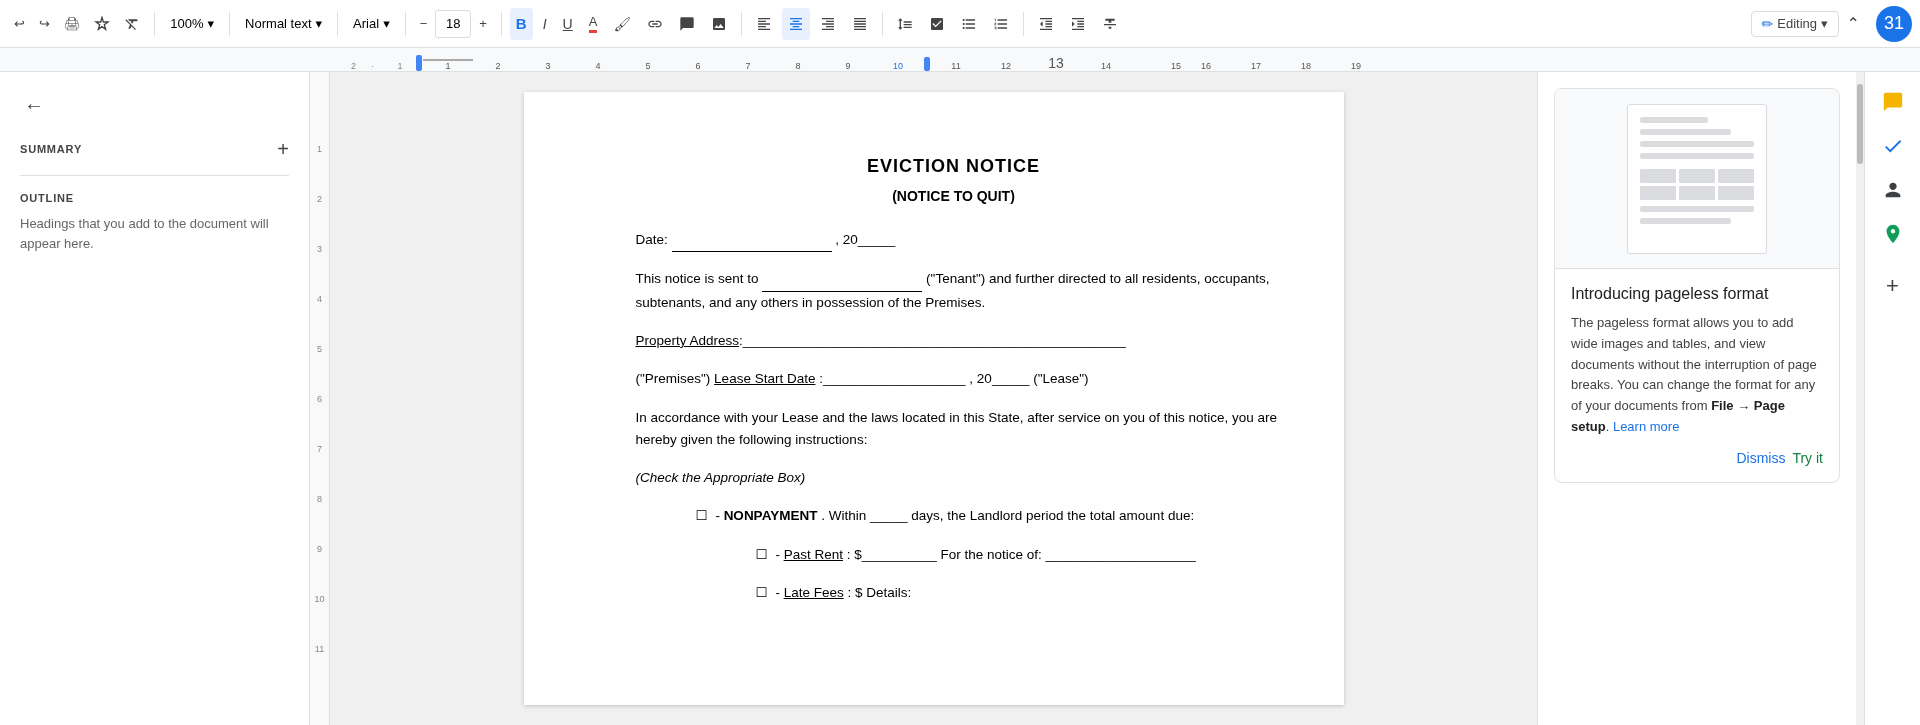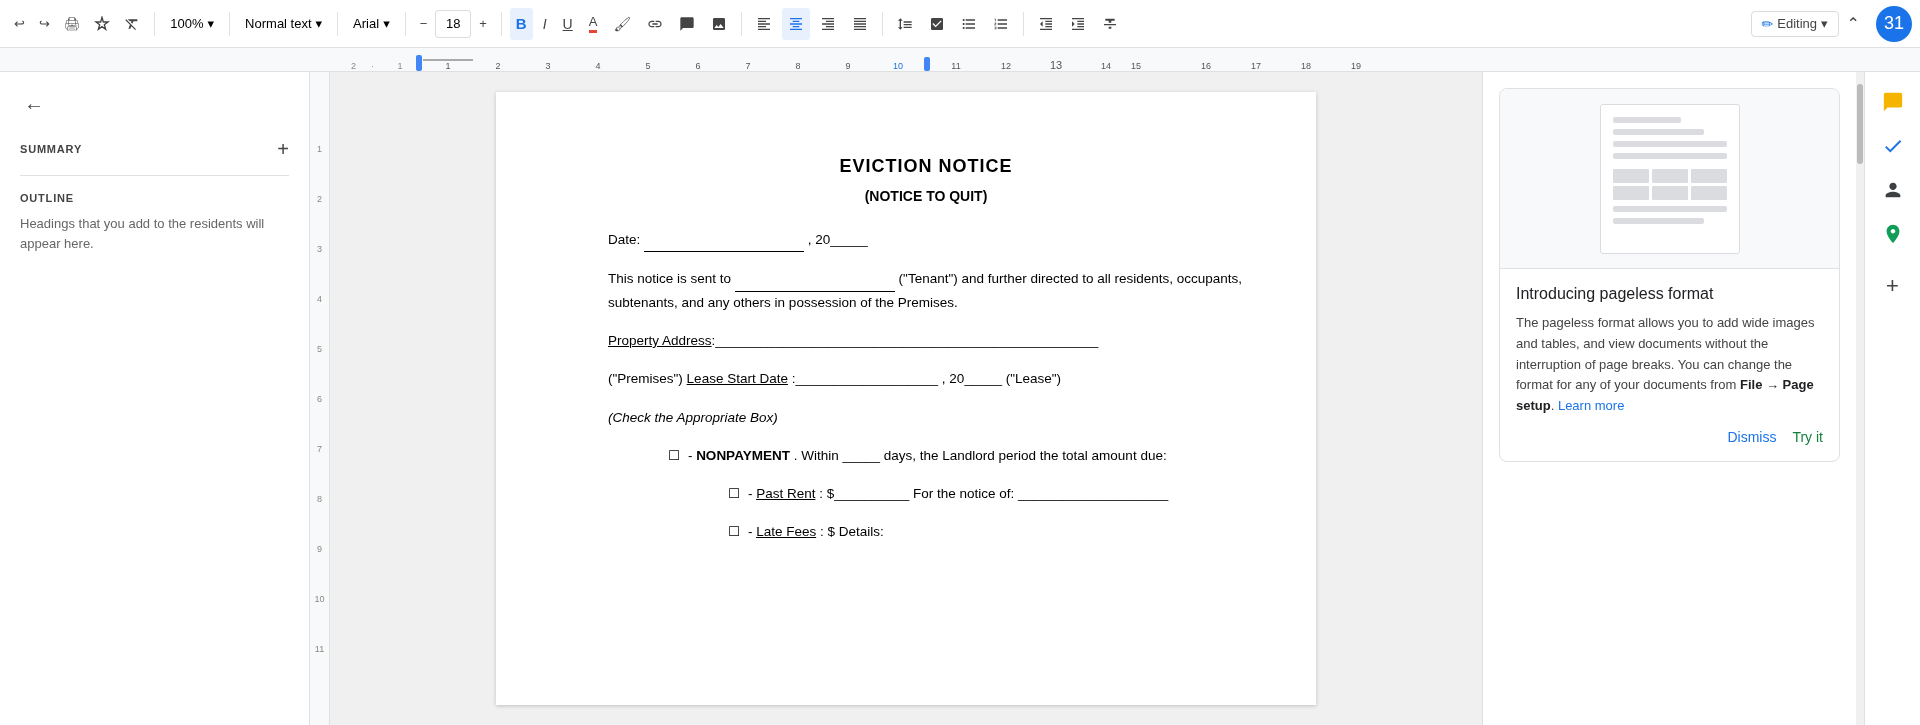--- a/index.html
+++ b/index.html
@@ -227,21 +227,21 @@
     }
     .v-mark {
       height: 50px;
       display: flex;
       align-items: flex-start;
       padding-top: 2px;
     }
 
     
     .right-panel {
-      width: 374px;
+      width: 319px;
       background: #fff;
       border-left: 1px solid #e0e0e0;
       flex-shrink: 0;
       overflow-y: auto;
     }
 
     
     .icon-rail {
       width: 56px;
       background: #fff;
@@ -340,21 +340,21 @@
       font-size: 13px;
       color: #444;
       line-height: 1.6;
       margin-bottom: 12px;
     }
     .pageless-desc strong { font-weight: 600; color: #202124; }
     .pageless-desc a { color: #1a73e8; text-decoration: none; }
     .pageless-actions {
       display: flex;
       justify-content: flex-end;
-      gap: 16px;
+      gap: 7px;
     }
     .dismiss-btn {
       border: none;
       background: transparent;
       color: #1a73e8;
       font-size: 14px;
       cursor: pointer;
       font-weight: 500;
     }
     .try-btn {
@@ -584,43 +584,43 @@
     <span style="font-size:9px; color:#555; width:50px; text-align:center;">4</span>
     <span style="font-size:9px; color:#555; width:50px; text-align:center;">5</span>
     <span style="font-size:9px; color:#555; width:50px; text-align:center;">6</span>
     <span style="font-size:9px; color:#555; width:50px; text-align:center;">7</span>
     <span style="font-size:9px; color:#555; width:50px; text-align:center;">8</span>
     <span style="font-size:9px; color:#555; width:50px; text-align:center;">9</span>
     <span style="font-size:9px; color:#555; width:50px; text-align:center; color:#1a73e8;">10</span>
     <div style="width:6px; height:14px; background:#4285f4; border-radius:2px; margin: 0 1px;"></div>
     <span style="font-size:9px; color:#555; width:50px; text-align:center;">11</span>
     <span style="font-size:9px; color:#555; width:50px; text-align:center;">12</span>
-    <span style="font-size:11px; color:#555; width:50px; text-align:center;">13</span>
+    <span style="font-size:14px; color:#555; width:50px; text-align:center;">13</span>
     <span style="font-size:9px; color:#555; width:50px; text-align:center;">14</span>
-    <span style="font-size:9px; color:#555; width:50px; text-align:left;">15</span>
+    <span style="font-size:9px; color:#555; width:50px; text-align:right;">15</span>
     <span style="font-size:9px; color:#555; width:50px; text-align:center;">16</span>
     <span style="font-size:9px; color:#555; width:50px; text-align:center;">17</span>
     <span style="font-size:9px; color:#555; width:50px; text-align:center;">18</span>
     <span style="font-size:9px; color:#555; width:50px; text-align:center;">19</span>
   </div>
 </div>
 
 <div class="main-area">
 
   <div class="left-sidebar">
     <div class="sidebar-header">
       <button class="back-btn">←</button>
     </div>
     <div class="summary-row">
       <span class="summary-label">SUMMARY</span>
       <button class="add-btn">+</button>
     </div>
     <div style="border-top: 1px solid #e0e0e0; margin-bottom: 16px;"></div>
     <div class="outline-label">OUTLINE</div>
-    <div class="outline-hint">Headings that you add to the residents will appear here.</div>
+    <div class="outline-hint">Headings that you add to the document will appear here.</div>
   </div>
 
   <div class="vertical-ruler">
     <div class="v-mark">
         <span>1</span>
       </div>
     <div class="v-mark">
         <span>2</span>
       </div>
     <div class="v-mark">
@@ -677,20 +677,21 @@
       <div class="doc-para">
         <span>("Premises")</span>
         <span> </span>
         <span class="underline-text">Lease Start Date</span>
         <span>:___________________</span>
         <span>, 20_____</span>
         <span> </span>
         <span>("Lease")</span>
       </div>
 
+      <div class="doc-para">In accordance with your Lease and the laws located in this State, after service on you of this notice, you are hereby given the following instructions:</div>
 
       <div class="doc-para">
         <em>(Check the Appropriate Box)</em>
       </div>
 
       <div class="doc-para indent-1">
         <span class="checkbox">☐</span>
         <span> - </span>
         <strong>NONPAYMENT</strong>
         <span>. Within _____ days, the Landlord period the total amount due:</span>

